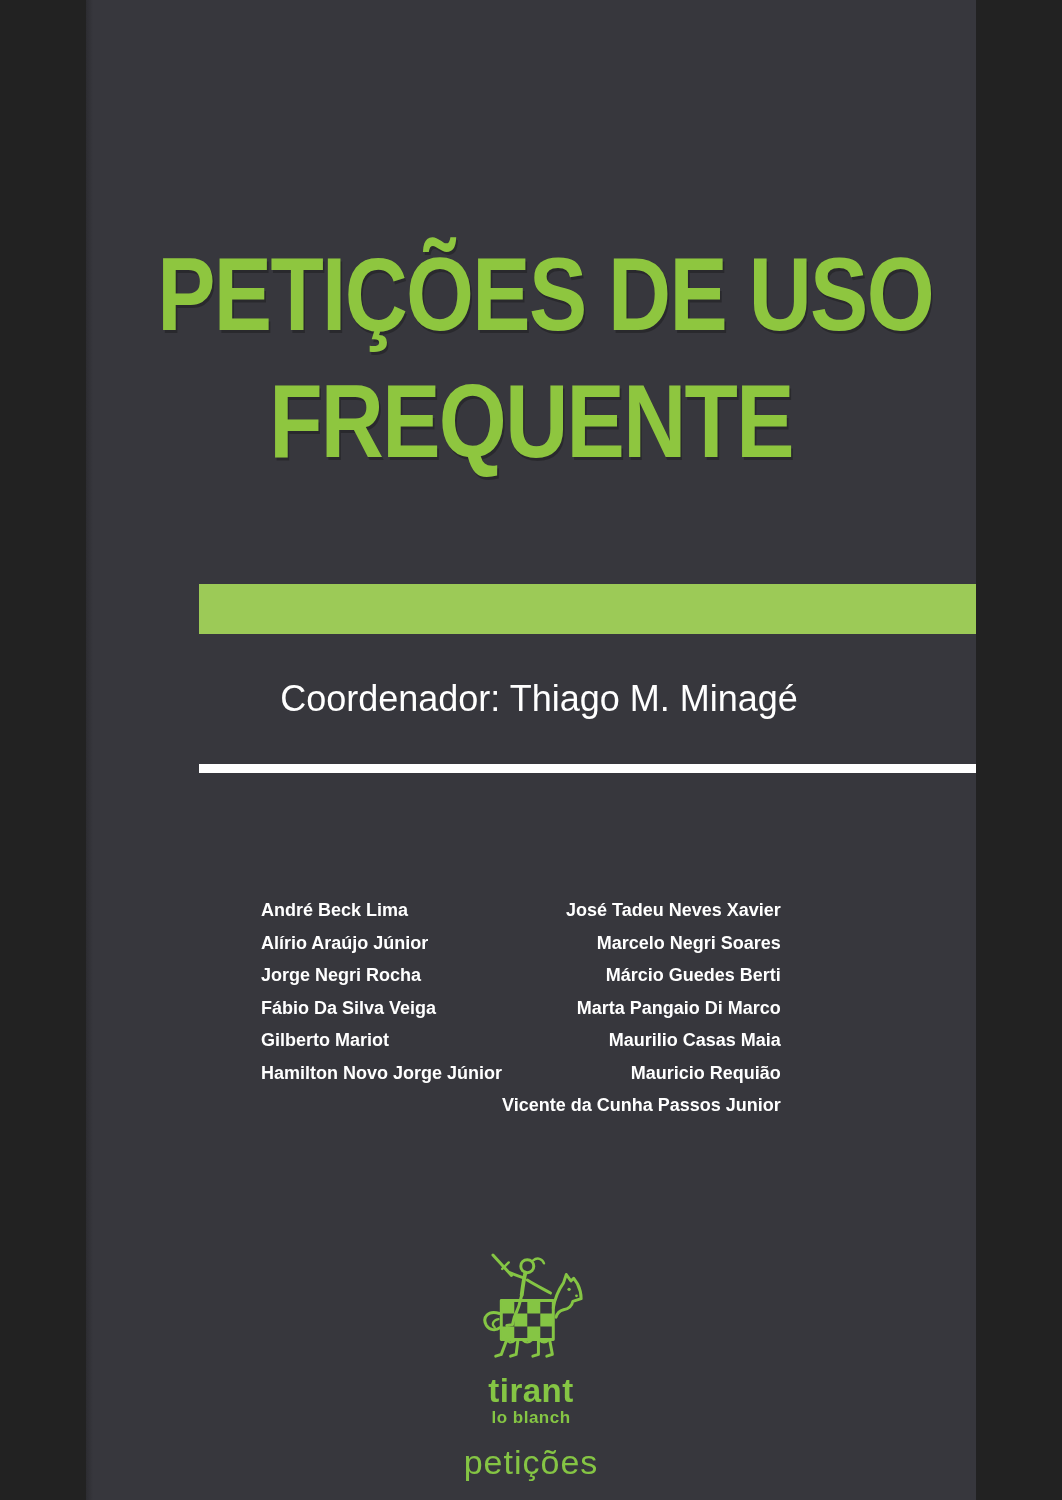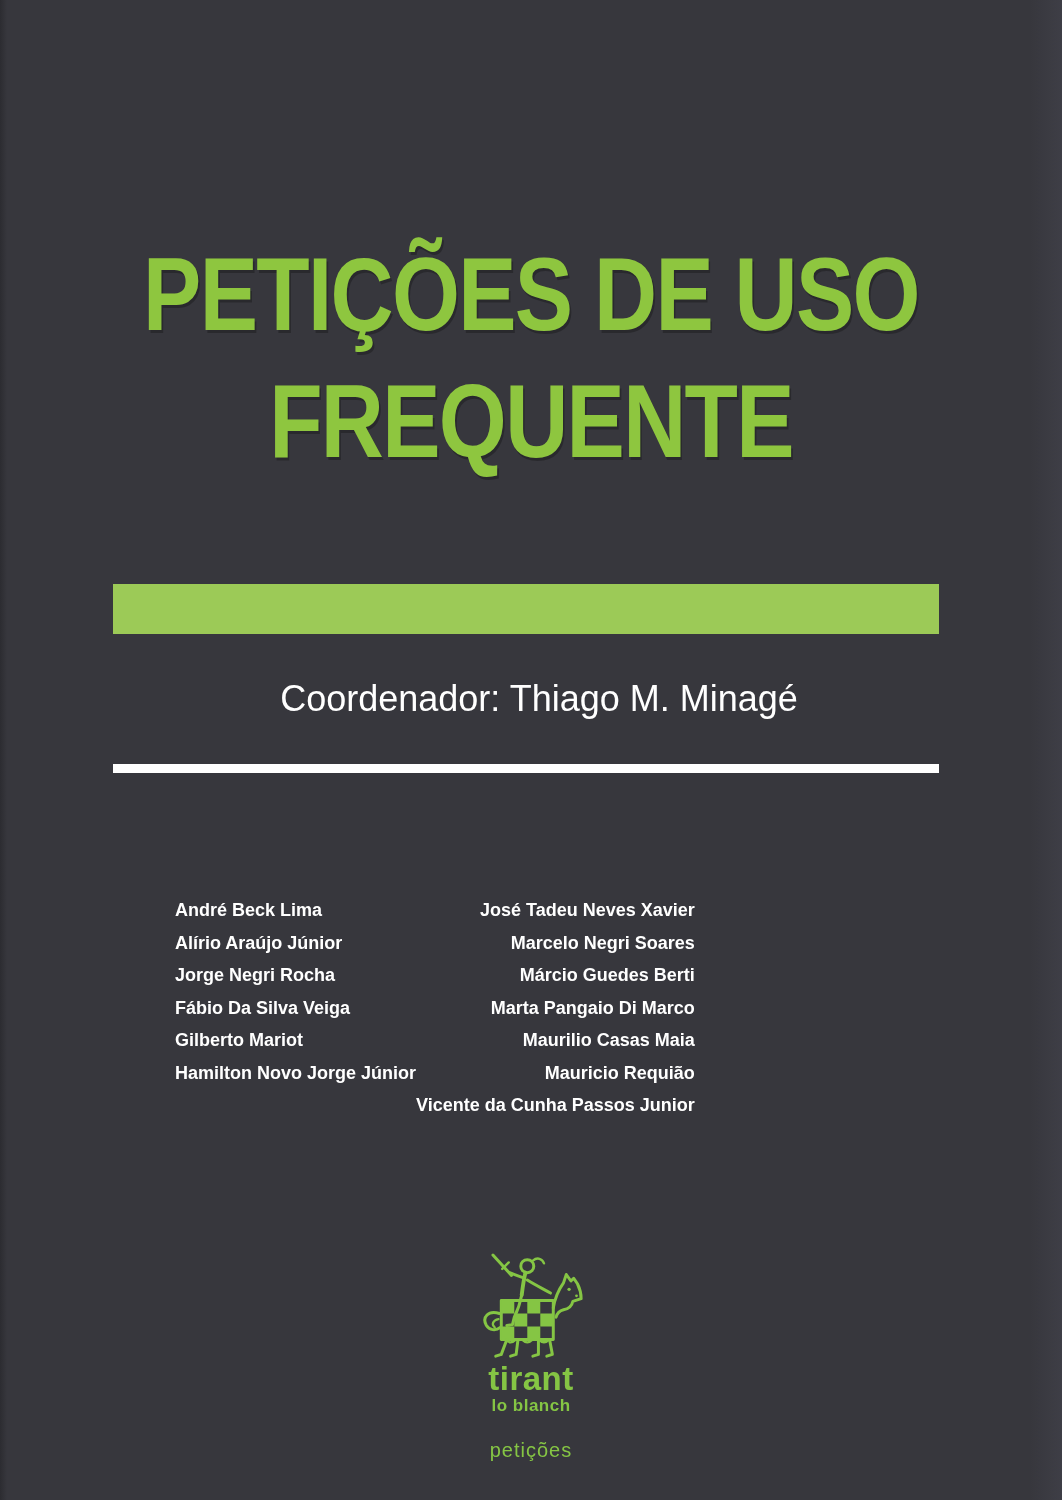--- a/index.html
+++ b/index.html
@@ -1,18 +1,18 @@
 <!DOCTYPE html>
 <html style="--background: #37373d; --title_green: #8ec63f; --bar_green: #9cca57; --logo_green: #85c544; --text_white: #ffffff;"><head>
 <meta charset="utf-8">
 <style>
   html,body { margin:0; padding:0; background:#222; }
   .cover {
     position:relative;
-    width:1062px; height:1500px;
+    width:890px; height:1500px;
     margin:0 auto;
     background: linear-gradient(90deg, #2c2c31 0px, var(--background) 7px, var(--background) 1030px, #3e3e46 1062px);
     font-family:"Liberation Sans", sans-serif;
     overflow:hidden;
   }
   .title {
     position:absolute; top:231px; left:0; width:100%;
     text-align:center;
     color: var(--title_green);
     font-weight:700;
@@ -51,28 +51,28 @@
   .authors .col-right { text-align:right; }
   .author { white-space:nowrap; }
   .publisher {
     position:absolute; top:1252px; left:0; width:100%;
     display:flex; flex-direction:column; align-items:center;
     color: var(--logo_green);
   }
   .knight-logo { width:104px; height:110px; color: var(--logo_green); }
   .wordmark1 {
     font-size:33px; font-weight:700; line-height:30px;
-    letter-spacing:0.5px; margin-top:2px;
+    letter-spacing:0.5px; margin-top:14px;
   }
   .wordmark2 {
     font-size:17px; font-weight:700; line-height:23px;
     letter-spacing:0.5px;
   }
   .collection {
-    font-size:20px; font-weight:400; line-height:30px;
+    font-size:34px; font-weight:400; line-height:30px;
     letter-spacing:1px; margin-top:18px;
   }
 </style>
 </head>
 <body>
 
 <div class="cover">
 
   <div class="title">
     <div class="title-line">PETIÇÕES DE USO</div>

